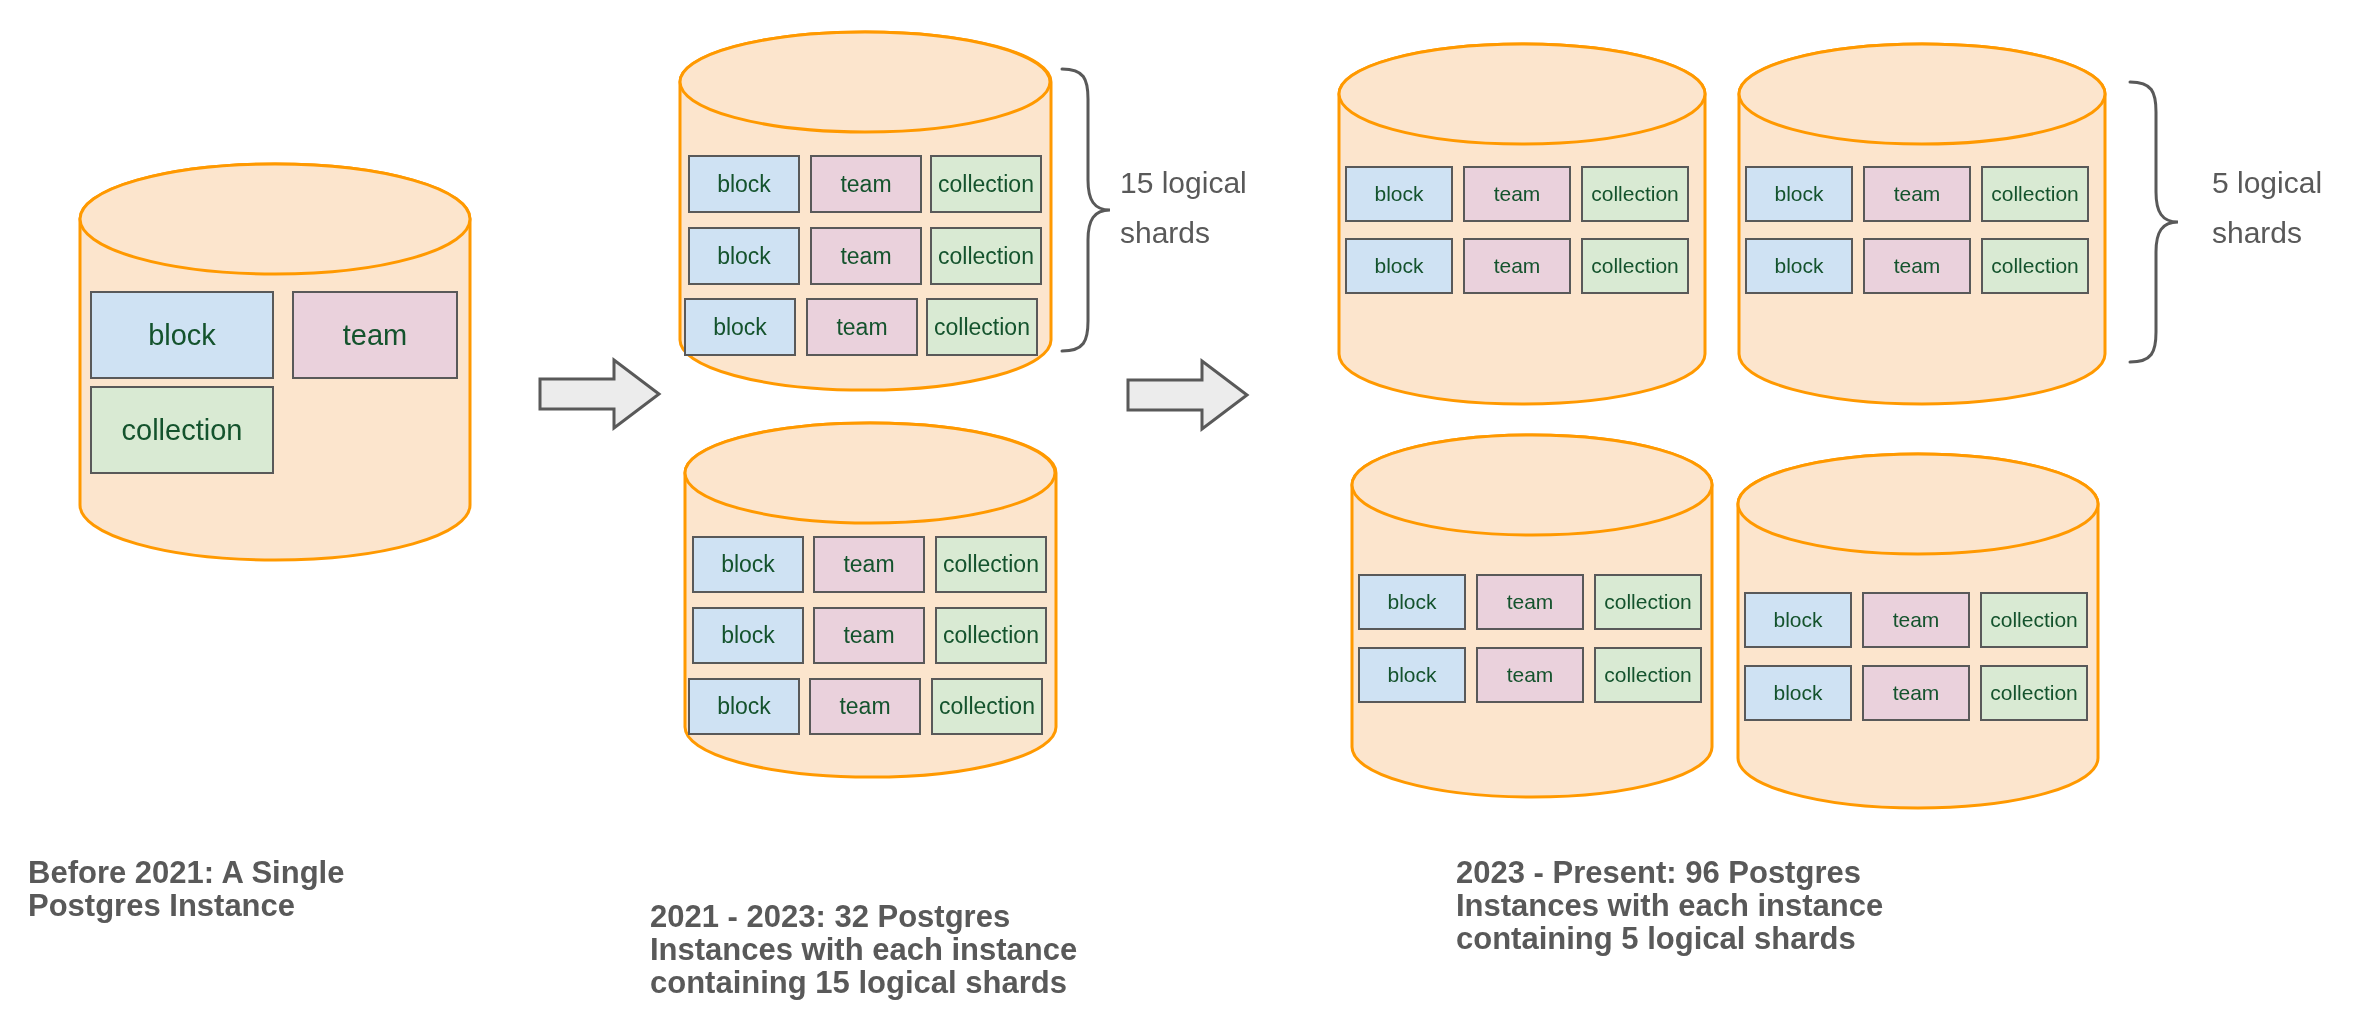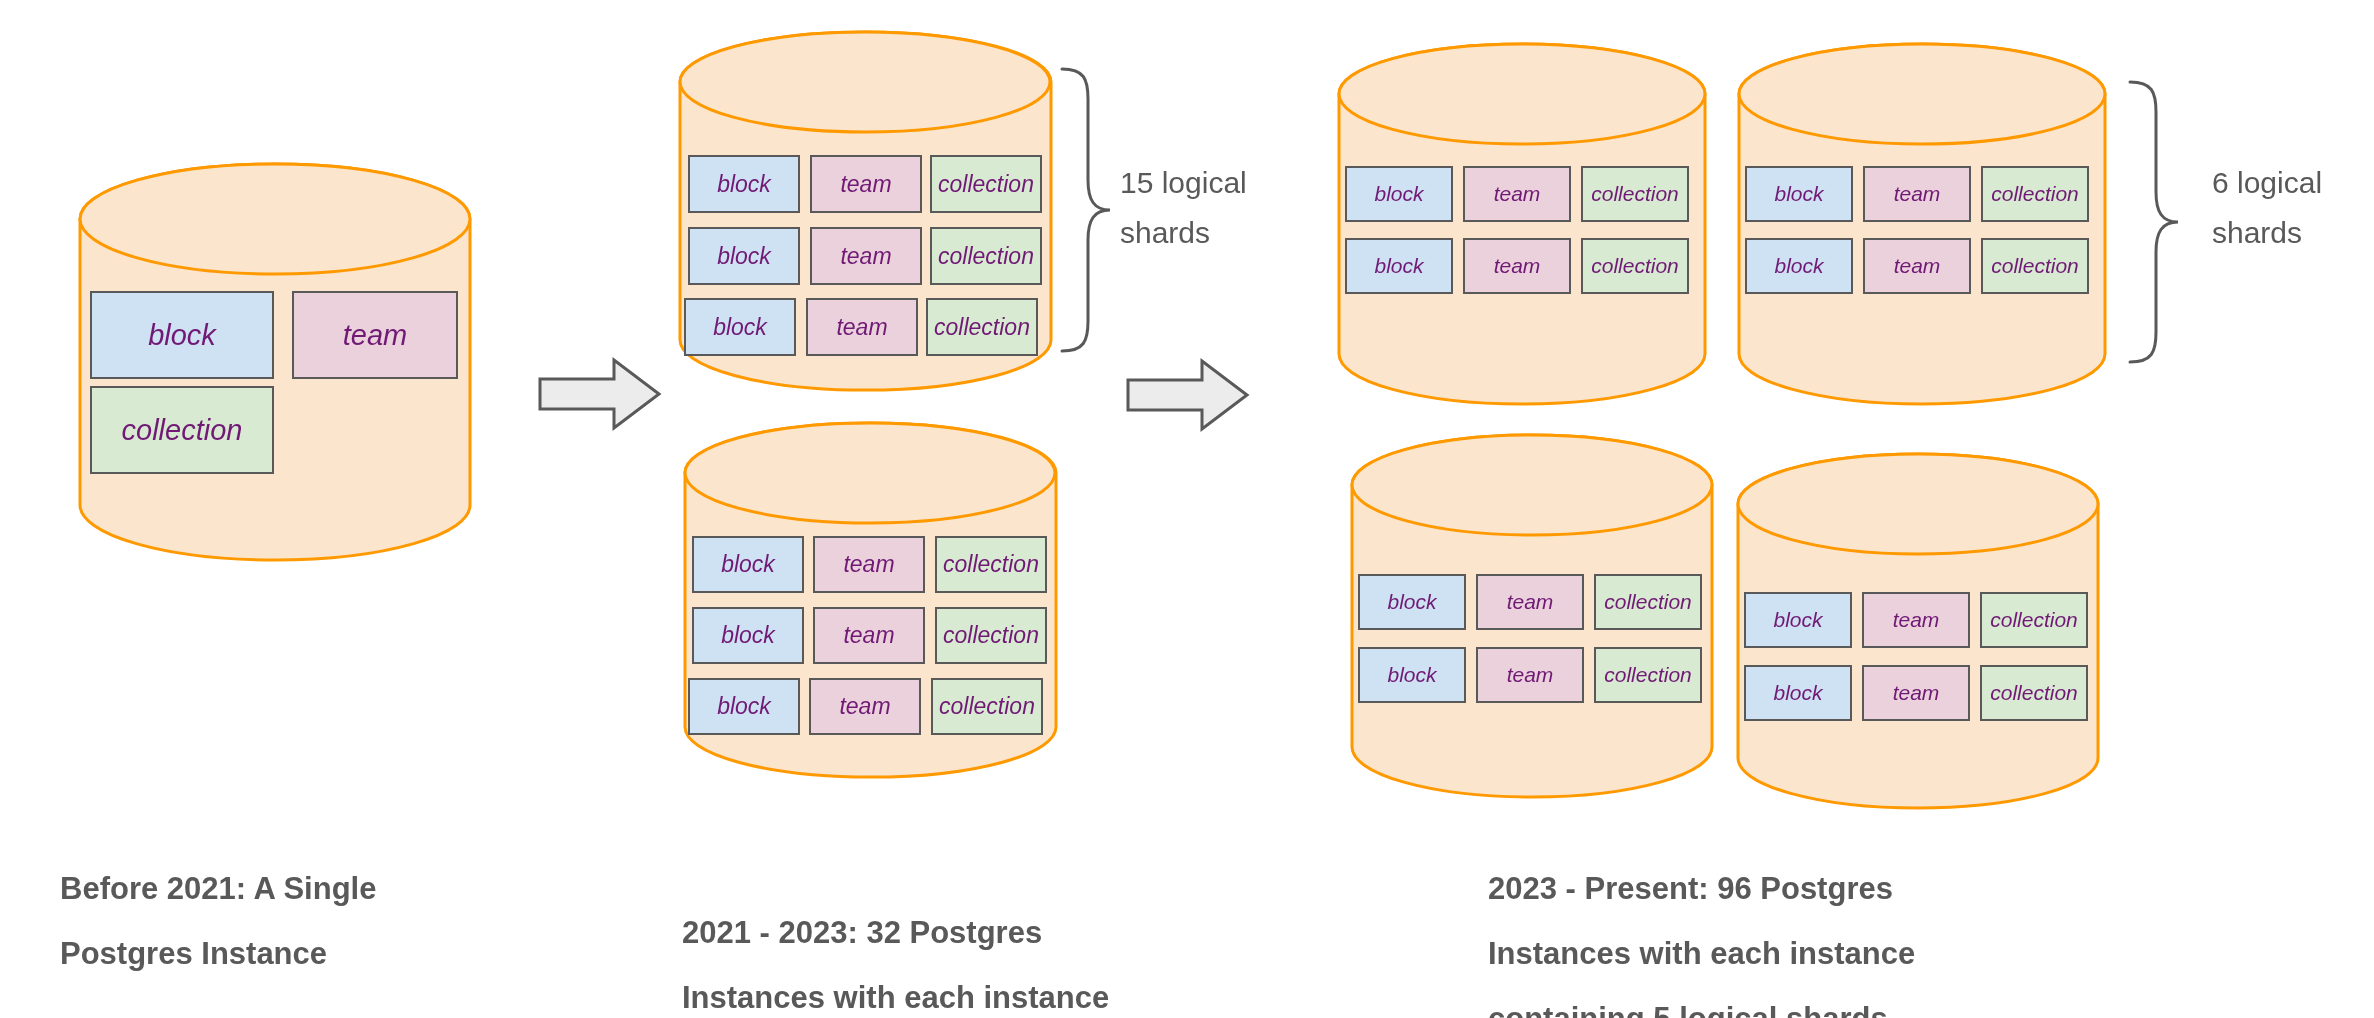--- a/index.html
+++ b/index.html
@@ -4,31 +4,31 @@
 <style>
   html,body{margin:0;padding:0;background:#ffffff;}
   .canvas{
     position:relative;width:2374px;height:1018px;overflow:hidden;background:#fff;
     font-family:"Liberation Sans","DejaVu Sans",sans-serif;
   }
   svg.cyl{position:absolute;overflow:visible;}
   .cyl-body{fill:var(--cylinder-fill,#fce5cd);stroke:var(--cylinder-stroke,#ff9900);stroke-width:3;}
   .tbox{
     position:absolute;display:flex;align-items:center;justify-content:center;
-    border:2px solid var(--box-border,#595959);color:#701a75;box-sizing:border-box;font-style:italic;
+    border:2px solid var(--box-border,#595959);color:#14532d;box-sizing:border-box;
   }
   .tbox.block{background:var(--block-fill,#cfe2f3);}
   .tbox.team{background:var(--team-fill,#ead1dc);}
   .tbox.collection{background:var(--collection-fill,#d9ead3);}
   .f-lg{font-size:29px;}
   .f-md{font-size:23px;}
   .f-sm{font-size:21px;}
   .caption{
-    position:absolute;font-weight:bold;font-size:31px;line-height:65px;
-    color:var(--annotation,#595959);white-space:pre-line;margin-left:32px;
+    position:absolute;font-weight:bold;font-size:31px;line-height:33px;
+    color:var(--annotation,#595959);white-space:pre-line;
   }
   .shard-label{
     position:absolute;font-size:30px;line-height:50px;
     color:var(--annotation,#595959);white-space:pre-line;
   }
   .brace path{fill:none;stroke:var(--annotation,#595959);stroke-width:3;stroke-linecap:round;}
   .arrow polygon{fill:var(--arrow-fill,#ececec);stroke:var(--box-border,#595959);stroke-width:3;stroke-linejoin:miter;}
 </style>
 </head>
 <body>
@@ -137,20 +137,20 @@
     <div class="tbox block f-sm" style="left:1744px;top:592px;width:108px;height:56px">block</div>
     <div class="tbox team f-sm" style="left:1862px;top:592px;width:108px;height:56px">team</div>
     <div class="tbox collection f-sm" style="left:1980px;top:592px;width:108px;height:56px">collection</div>
     <div class="tbox block f-sm" style="left:1744px;top:665px;width:108px;height:56px">block</div>
     <div class="tbox team f-sm" style="left:1862px;top:665px;width:108px;height:56px">team</div>
     <div class="tbox collection f-sm" style="left:1980px;top:665px;width:108px;height:56px">collection</div>
 
     <svg class="brace" style="position:absolute;left:2126px;top:78px" width="58" height="288" viewBox="0 0 58 288">
       <path d="M4,4 C26,4 30,14 30,34 L30,114 C30,134 36,144 52,144 C36,144 30,154 30,174 L30,254 C30,274 26,284 4,284"></path>
     </svg>
-    <div class="shard-label" style="left:2212px;top:158px">6 logical
+    <div class="shard-label" style="left:2212px;top:158px">5 logical
 shards</div>
     <div class="caption" style="left:1456px;top:856px;width:580px">2023 - Present: 96 Postgres
 Instances with each instance
 containing 5 logical shards</div>
   </div>
 
 </div>
 
 </body></html>

